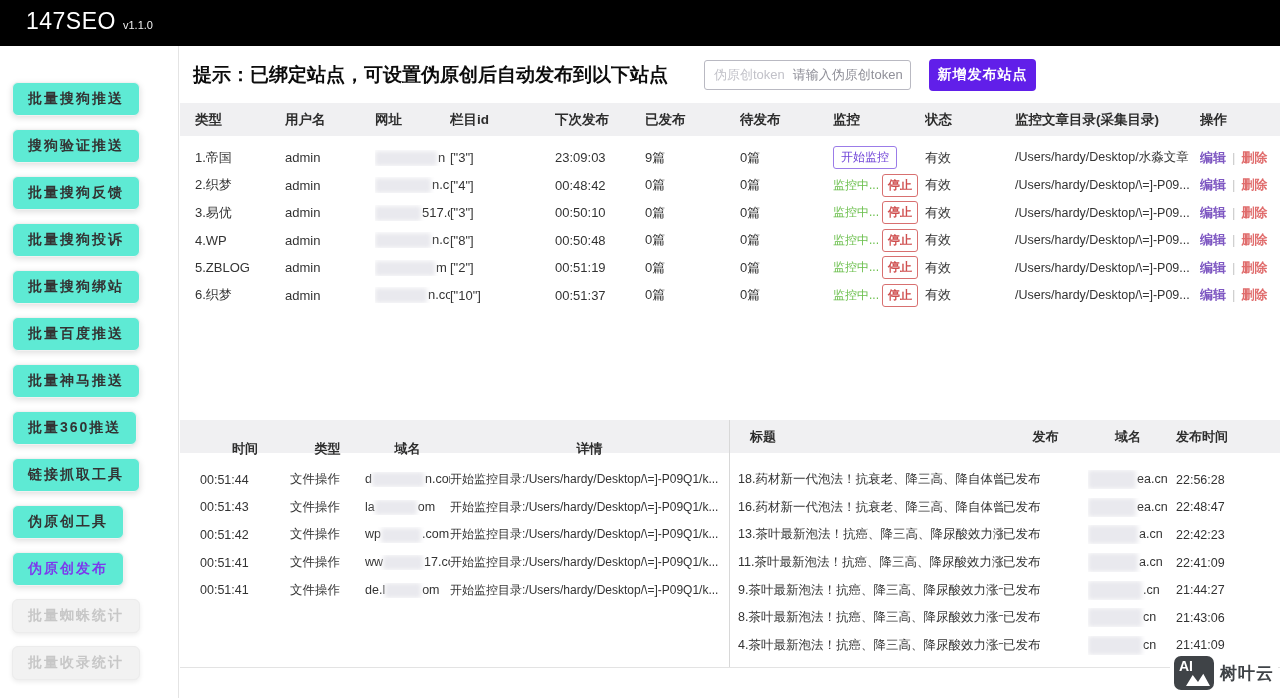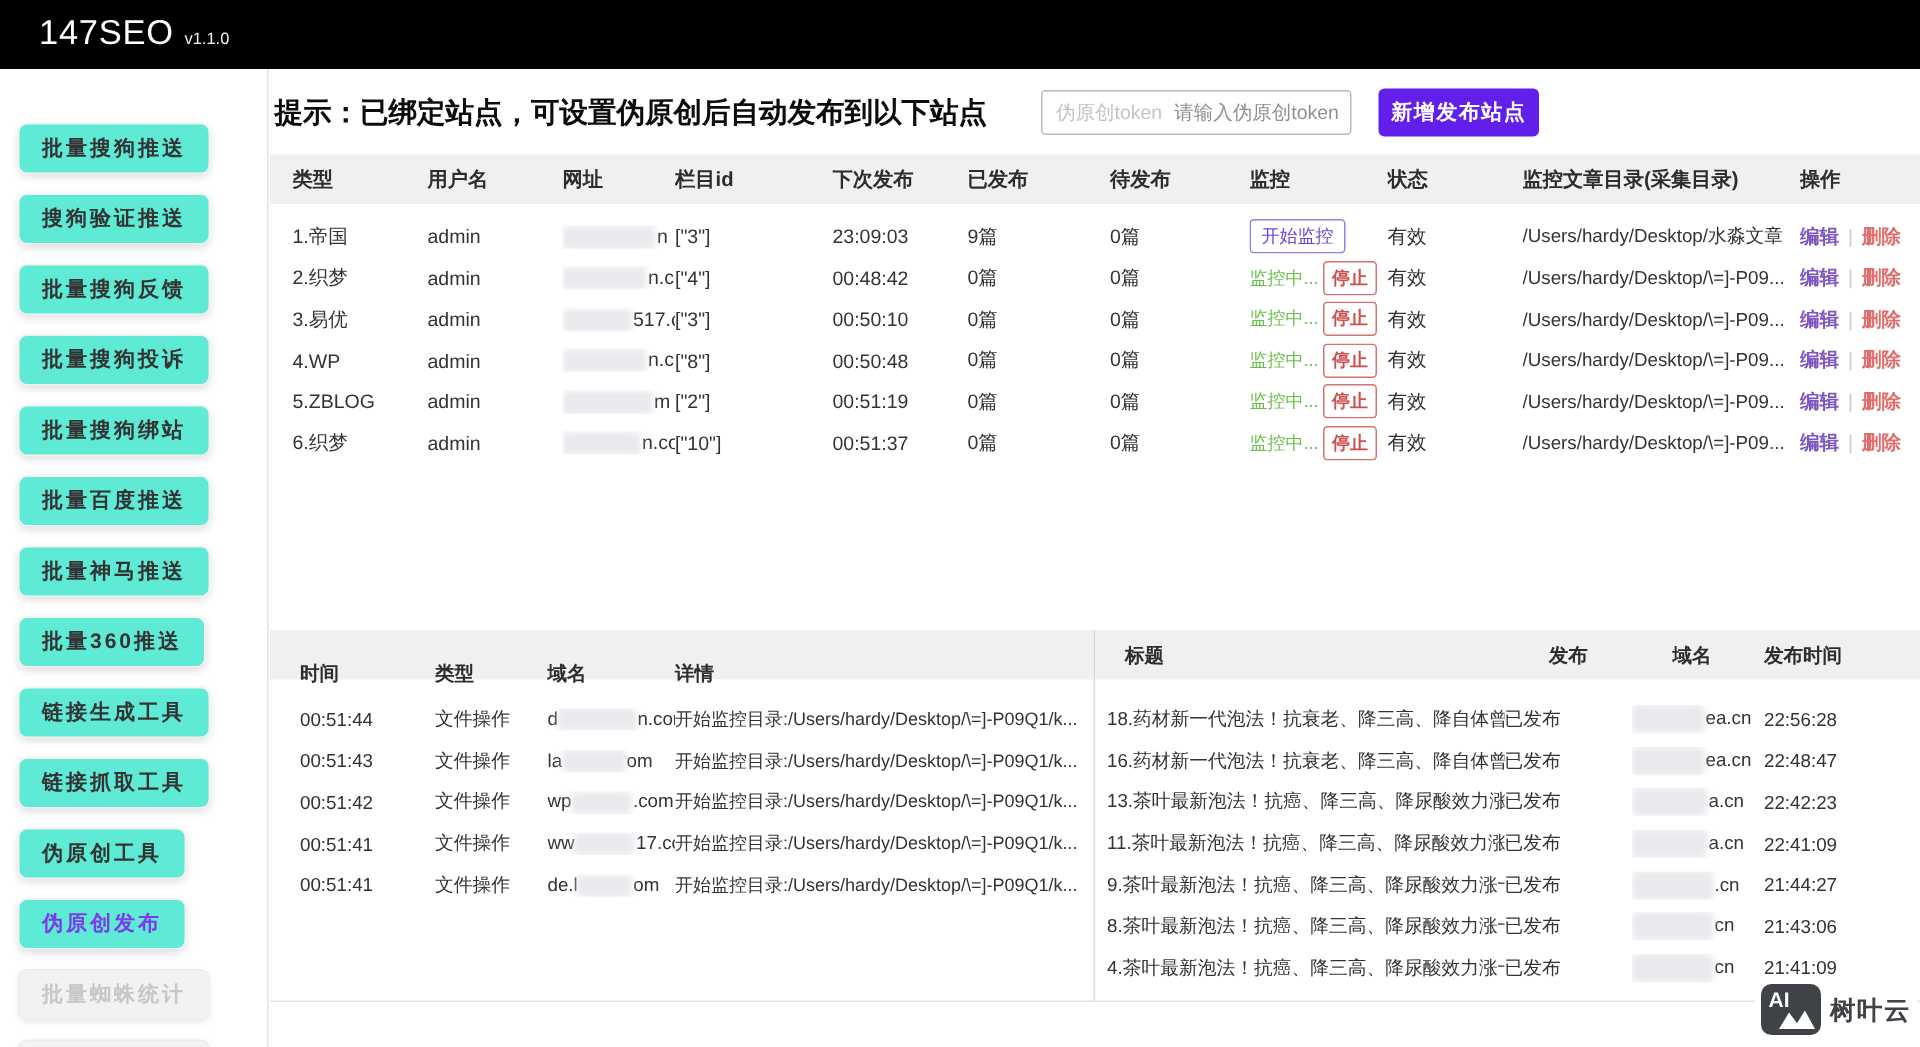--- a/index.html
+++ b/index.html
@@ -14,21 +14,21 @@
   .sidebar{position:absolute;left:0;top:46px;bottom:0;width:179px;border-right:1px solid #e4e4e4;
            box-sizing:border-box;padding:36px 0 0 12px;display:flex;flex-direction:column;gap:13px;
            align-items:flex-start;overflow:hidden;background:#fff;}
   .side-btn{height:34px;box-sizing:border-box;padding:0 15px;background:#5eead4;border:1px solid #f1f1f1;
             border-radius:6px;box-shadow:0 2px 6px rgba(0,0,0,.13);display:flex;align-items:center;
             font-size:14px;font-weight:bold;color:#333;letter-spacing:2px;flex:0 0 auto;cursor:pointer;}
   .side-btn.active{color:#7c3aed;}
   .side-btn.disabled{color:#c7c7c7;background:#f2f2f2;border-color:#ececec;box-shadow:0 2px 5px rgba(0,0,0,.08);cursor:default;}
   
   .toolbar{position:absolute;left:180px;top:46px;right:0;height:57px;display:flex;align-items:center;background:#fff;}
-  .hint{font-size:19px;font-weight:bold;color:#0c0c0c;margin-left:3px;white-space:nowrap;}
+  .hint{font-size:19px;font-weight:bold;color:#0c0c0c;margin-left:13px;white-space:nowrap;}
   .token-input{margin-left:36px;width:207px;height:30px;box-sizing:border-box;border:1px solid #b9b9c2;
                border-radius:3px;display:flex;align-items:center;padding:0 9px;background:#fff;font-size:13px;white-space:nowrap;}
   .token-prefix{color:#c2c2c9;}
   .token-ph{color:#8f8f98;margin-left:8px;text-align:right;}
   .add-btn{margin-left:18px;width:107px;height:32px;background:#611fe9;border:none;color:#fff;border-radius:4px;
            font-size:14px;font-weight:bold;font-family:inherit;letter-spacing:1px;cursor:pointer;}
   
   .sites{position:absolute;left:180px;top:103px;right:0;}
   .grid11{display:grid;grid-template-columns:90px 90px 75px 105px 90px 95px 93px 92px 90px 185px 80px;
           align-items:center;padding-left:15px;}
@@ -48,21 +48,21 @@
   .link-edit{color:#7e57c2;font-weight:bold;cursor:pointer;margin-top:39px;}
   .link-del{color:#e06c6c;font-weight:bold;cursor:pointer;}
   .sep{color:#c9c9c9;margin:0 6px;font-weight:normal;}
   
   .bottom{position:absolute;left:180px;top:420px;right:0;height:248px;border-bottom:1px solid #e3e3e3;box-sizing:border-box;}
   .log-panel{position:absolute;left:0;top:0;bottom:0;width:550px;border-right:1px solid #d8d8d8;box-sizing:border-box;}
   .pub-panel{position:absolute;left:550px;top:0;bottom:0;right:0;}
   .grid4a{display:grid;grid-template-columns:90px 75px 85px 1fr;align-items:center;padding-left:20px;}
   .grid4b{display:grid;grid-template-columns:265px 85px 80px 1fr;align-items:center;padding-left:8px;}
   .sub-header{height:33px;background:#f0f0f2;font-size:13px;font-weight:bold;color:#2d2d2d;}
-  .grid4a.sub-header span{margin-top:20px;}
+  .grid4a.sub-header span{text-align:center;margin-top:20px;}
   .grid4b.sub-header span{text-align:center;}
   .grid4b.sub-header span:nth-child(1){text-align:left;padding-left:12px;}
   .grid4b.sub-header span:nth-child(4){text-align:left;padding-left:8px;}
   .log-body,.pub-body{padding-top:13px;}
   .log-row,.pub-row{height:27.6px;font-size:12.5px;color:#333;}
   .detail-cell{font-size:12px;white-space:nowrap;overflow:hidden;padding-right:4px;}
   .title-cell{font-size:12.5px;white-space:nowrap;overflow:hidden;padding-right:6px;}
   .pub-time{padding-left:8px;}
   
   .watermark{position:absolute;right:2px;bottom:6px;display:flex;align-items:center;gap:6px;background:#fff;padding:2px 4px;}
@@ -84,21 +84,20 @@
 
   <nav class="sidebar" id="sidebar">
       <div class="side-btn">批量搜狗推送</div>
       <div class="side-btn">搜狗验证推送</div>
       <div class="side-btn">批量搜狗反馈</div>
       <div class="side-btn">批量搜狗投诉</div>
       <div class="side-btn">批量搜狗绑站</div>
       <div class="side-btn">批量百度推送</div>
       <div class="side-btn">批量神马推送</div>
       <div class="side-btn">批量360推送</div>
-      <div class="side-btn">链接生成工具</div>
       <div class="side-btn">链接抓取工具</div>
       <div class="side-btn">伪原创工具</div>
       <div class="side-btn active">伪原创发布</div>
       <div class="side-btn disabled">批量蜘蛛统计</div>
       <div class="side-btn disabled">批量收录统计</div>
     </nav>
 
   <section class="toolbar">
     <div class="hint">提示：已绑定站点，可设置伪原创后自动发布到以下站点</div>
     <div class="token-input">

